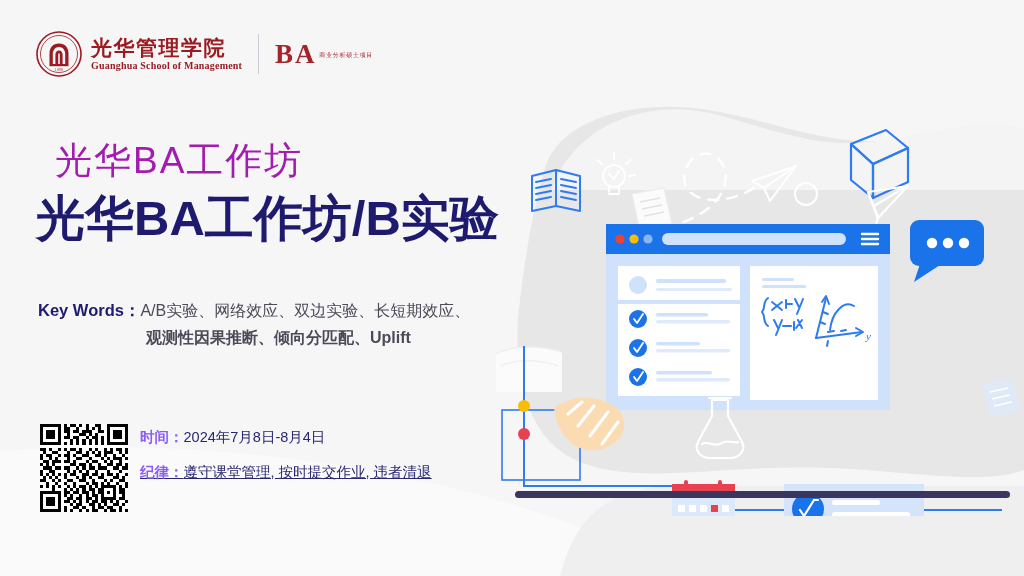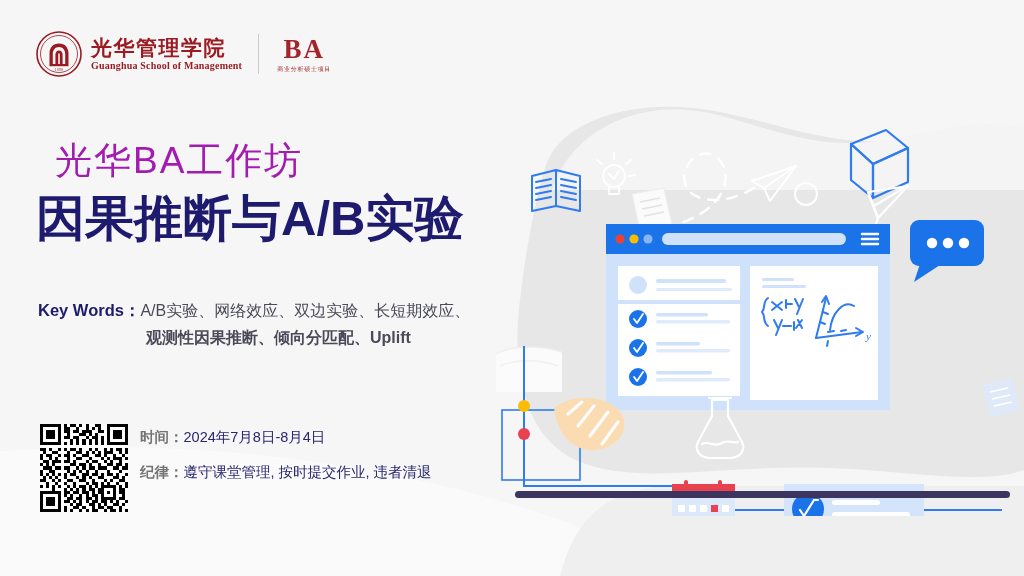--- a/index.html
+++ b/index.html
@@ -15,42 +15,42 @@
   .bg-svg{position:absolute;left:0;top:0;width:1024px;height:576px;}
 
   
   .logo-row{position:absolute;left:36px;top:28px;display:flex;align-items:center;height:52px;}
   .seal{width:46px;height:46px;border-radius:50%;position:relative;flex:none;}
   .seal svg{display:block;}
   .gsm-text{margin-left:9px;display:flex;flex-direction:column;justify-content:center;}
   .gsm-cn{font-family:"Liberation Serif","DejaVu Serif",serif;font-size:21px;font-weight:700;color:#9b1b22;letter-spacing:1.5px;line-height:1.05;}
   .gsm-en{font-family:"Liberation Serif","DejaVu Serif",serif;font-size:10px;font-weight:700;color:#9b1b22;letter-spacing:.2px;margin-top:2px;line-height:1;}
   .divider-v{width:1px;height:40px;background:#c9ccd2;margin:0 16px;}
-  .ba-block{display:flex;flex-direction:column;align-items:center;}
+  .ba-block{display:flex;flex-direction:row;align-items:center;}
   .ba-big{font-family:"Liberation Serif","DejaVu Serif",serif;font-size:27px;font-weight:700;color:#a3252b;letter-spacing:2px;line-height:1;}
   .ba-sub{font-size:6.5px;color:#a3252b;letter-spacing:.8px;margin-top:3px;line-height:1;transform:scale(.92);}
 
   
   .kicker{position:absolute;left:55px;top:142px;font-size:37px;color:#a21caf;letter-spacing:2px;line-height:1;}
   .headline{position:absolute;left:36px;top:192px;font-size:49px;font-weight:700;color:#1e1b6e;letter-spacing:0px;line-height:1.08;white-space:nowrap;}
 
   .keywords{position:absolute;left:38px;top:296px;width:480px;font-size:16px;line-height:1.7;color:#4a4a58;}
   .kw-label{font-weight:700;color:#1e1b6e;font-size:16.5px;}
   .kw-l1{display:block;}
   .kw-l2{display:block;padding-left:108px;font-weight:bold;}
 
   
   .qr{position:absolute;left:40px;top:424px;width:88px;height:88px;background:#fff;}
   .qr svg{display:block;}
 
   
   .info{position:absolute;left:140px;top:430px;width:420px;color:#2a2770;}
   .info-line{font-size:14.5px;line-height:1;margin-bottom:20px;white-space:nowrap;}
-  .info-line:last-child{margin-bottom:12px;}
-  .info-k{font-weight:700;color:#737373;}
+  .info-line:last-child{margin-bottom:12px;text-decoration:underline;}
+  .info-k{font-weight:700;color:#8b5cf6;}
   .info-v{font-weight:400;color:#2a2770;}
 
   
   .illus{position:absolute;left:496px;top:96px;width:528px;height:420px;}
   .illus svg{display:block;}
 
   
   .base-bar{position:absolute;left:515px;top:491px;width:495px;height:7px;background:#3b3560;border-radius:4px;}
 </style>
 </head>
@@ -97,21 +97,21 @@
 
     <div class="divider-v"></div>
 
     <div class="ba-block">
       <div class="ba-big">BA</div>
       <div class="ba-sub">商业分析硕士项目</div>
     </div>
   </div>
 
   <div class="kicker">光华BA工作坊</div>
-  <div class="headline">因果推断与A/B实验</div>
+  <div class="headline">光华BA工作坊/B实验</div>
 
   <div class="keywords">
     <span class="kw-l1">
       <span class="kw-label">Key Words：</span><span>A/B实验、网络效应、双边实验、长短期效应、</span>
     </span>
     <span class="kw-l2">观测性因果推断、倾向分匹配、Uplift</span>
   </div>
 
   <div class="qr">
     <svg width="88" height="88" viewBox="0 0 29 29" shape-rendering="crispEdges">

